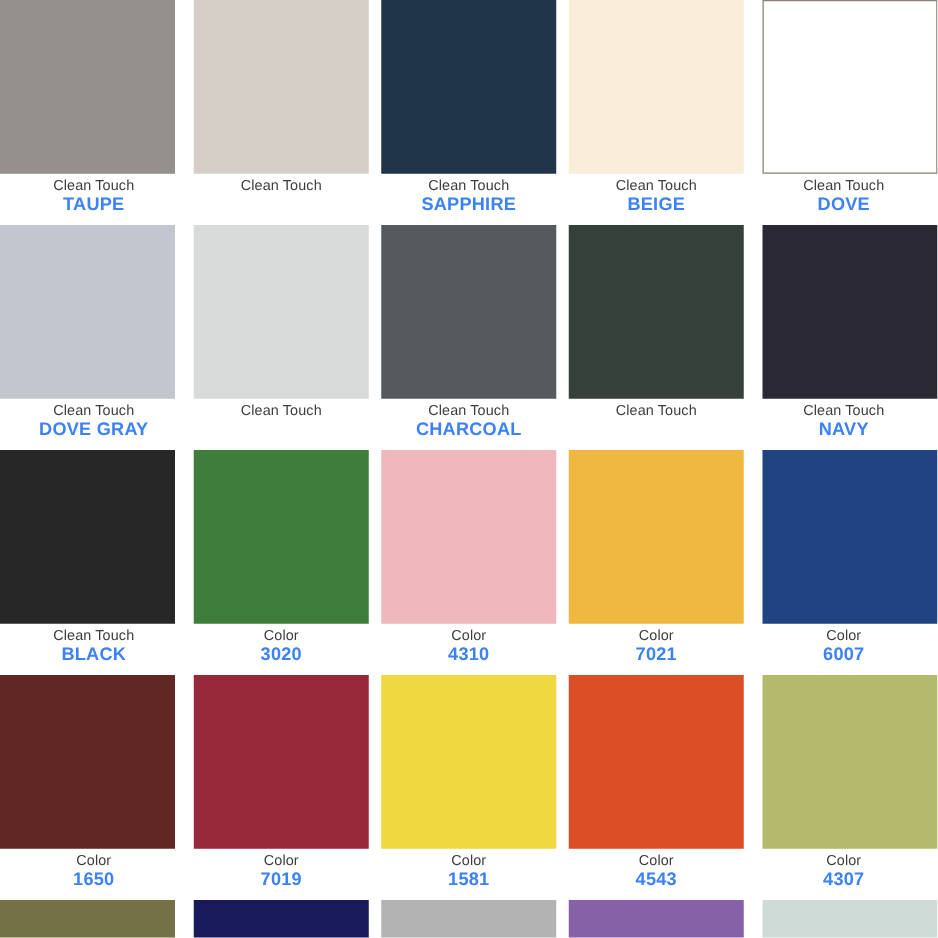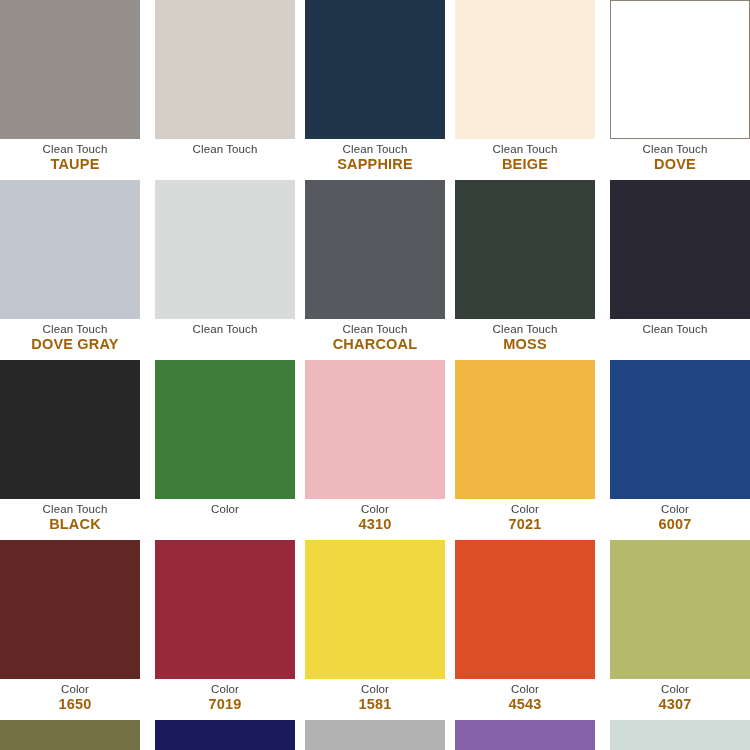--- a/index.html
+++ b/index.html
@@ -62,21 +62,21 @@
     display: block;
     font-size: 11.5px;
     color: #3d3d3d;
     font-weight: 400;
     letter-spacing: 0.1px;
     margin-bottom: 2px;
   }
   .label-name {
     display: block;
     font-size: 14.5px;
-    color: #a16207;
+    color: #3b82f6;
     font-weight: 700;
     letter-spacing: 0.2px;
   }
 
   
   .swatch-cell.clipped {
     height: 32px;
   }
   .swatch-cell.clipped .chip-wrap,
   .swatch-cell.clipped .chip {
@@ -156,46 +156,47 @@
         <span class="label-prefix">Clean Touch</span>
         <span class="label-name">CHARCOAL</span>
       </div>
     </div>
     <div class="swatch-cell col-3">
       <div class="chip-wrap">
         <div class="chip" style="background: rgb(52, 64, 57);"></div>
       </div>
       <div class="label-block">
         <span class="label-prefix">Clean Touch</span>
-        <span class="label-name">MOSS</span>
       </div>
     </div>
     <div class="swatch-cell col-4">
       <div class="chip-wrap">
         <div class="chip" style="background: rgb(43, 40, 53);"></div>
       </div>
       <div class="label-block">
         <span class="label-prefix">Clean Touch</span>
+        <span class="label-name">NAVY</span>
       </div>
     </div>
     <div class="swatch-cell col-0">
       <div class="chip-wrap">
         <div class="chip" style="background: rgb(39, 39, 39);"></div>
       </div>
       <div class="label-block">
         <span class="label-prefix">Clean Touch</span>
         <span class="label-name">BLACK</span>
       </div>
     </div>
     <div class="swatch-cell col-1">
       <div class="chip-wrap">
         <div class="chip" style="background: rgb(63, 125, 59);"></div>
       </div>
       <div class="label-block">
         <span class="label-prefix">Color</span>
+        <span class="label-name">3020</span>
       </div>
     </div>
     <div class="swatch-cell col-2">
       <div class="chip-wrap">
         <div class="chip" style="background: rgb(238, 184, 189);"></div>
       </div>
       <div class="label-block">
         <span class="label-prefix">Color</span>
         <span class="label-name">4310</span>
       </div>

